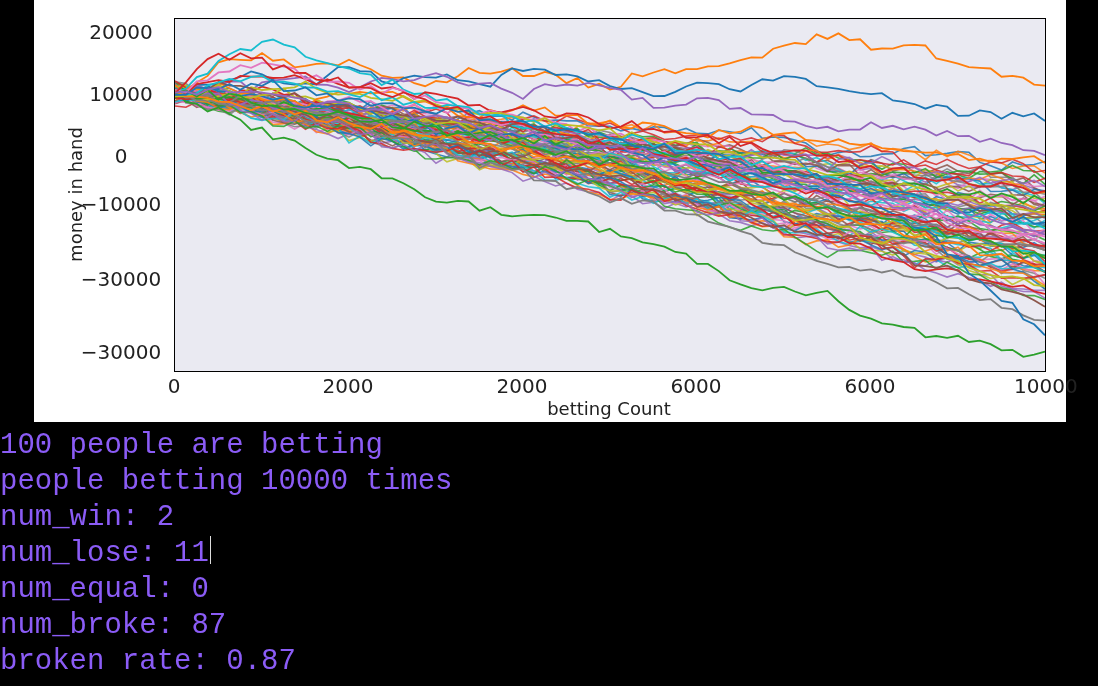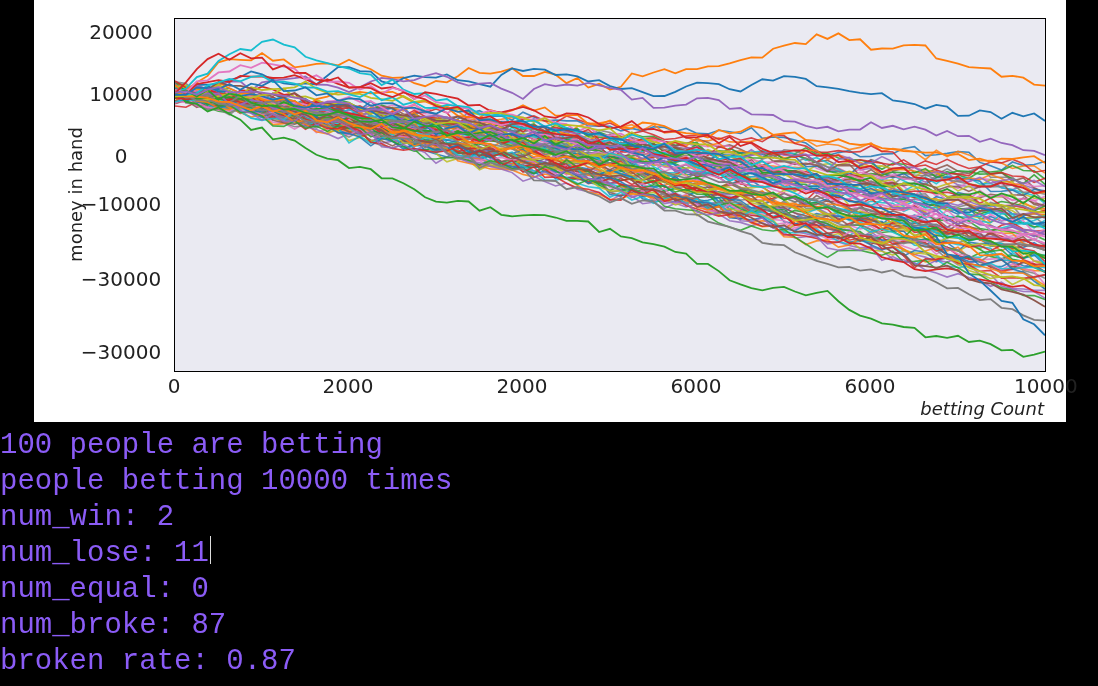--- a/index.html
+++ b/index.html
@@ -1,19 +1,19 @@
 <!DOCTYPE html>
 <html><head>
 <meta charset="utf-8">
 <style>
   html,body{margin:0;padding:0;background:#000;width:1098px;height:686px;overflow:hidden;font-family:"DejaVu Sans","Bitstream Vera Sans",sans-serif;}
   .figure{position:absolute;left:34px;top:0;width:1032px;height:422px;background:#fff;}
   .plot-area{position:absolute;left:140px;top:18px;width:870px;height:352px;background:#eaeaf2;border:1px solid #000;}
   .plot-area svg{position:absolute;left:0;top:0;width:100%;height:100%;}
-  .xlabel{position:absolute;left:140px;width:870px;top:398px;text-align:right;font-size:18px;color:#222;font-style:italic;}
+  .xlabel{position:absolute;left:140px;width:870px;top:398px;text-align:center;font-size:18px;color:#222;}
   .ylabel{position:absolute;left:30px;top:18px;height:352px;width:22px;display:flex;align-items:center;justify-content:center;}
   .ylabel span{transform:rotate(-90deg);white-space:nowrap;font-size:18px;color:#222;}
   .tick{position:absolute;font-size:20px;color:#222;}
   .ytick{right:900px;text-align:center;width:90px;}
   .xtick{top:374px;text-align:center;width:60px;}
   .console{position:absolute;left:0;top:428px;width:1098px;font-family:Liberation Mono, monospace;font-size:29px;line-height:36px;color:#8b5cf6;white-space:pre;}
   .cursor{display:inline-block;width:1px;height:28px;background:#ddd;vertical-align:-3px;margin-left:1px;}
 </style>
 </head>
 <body>

